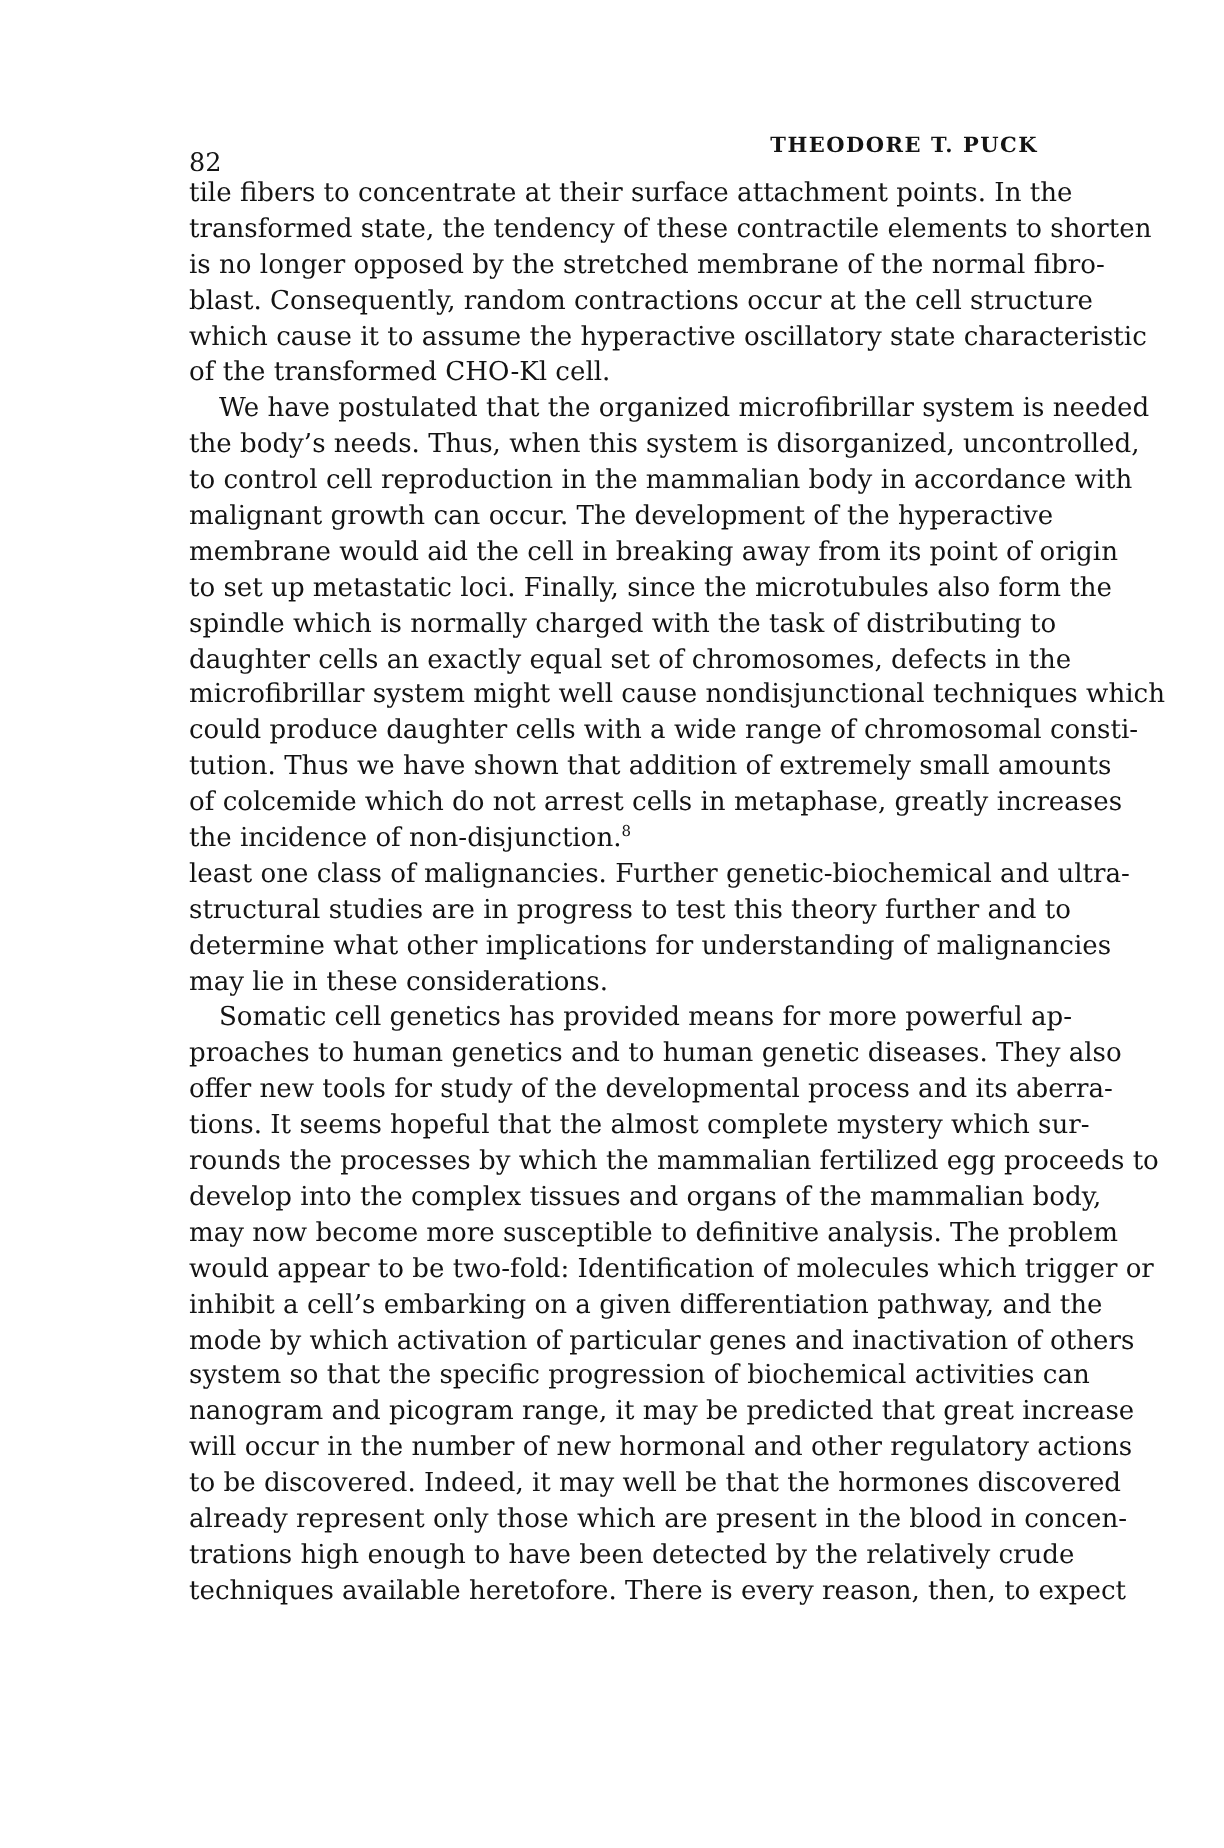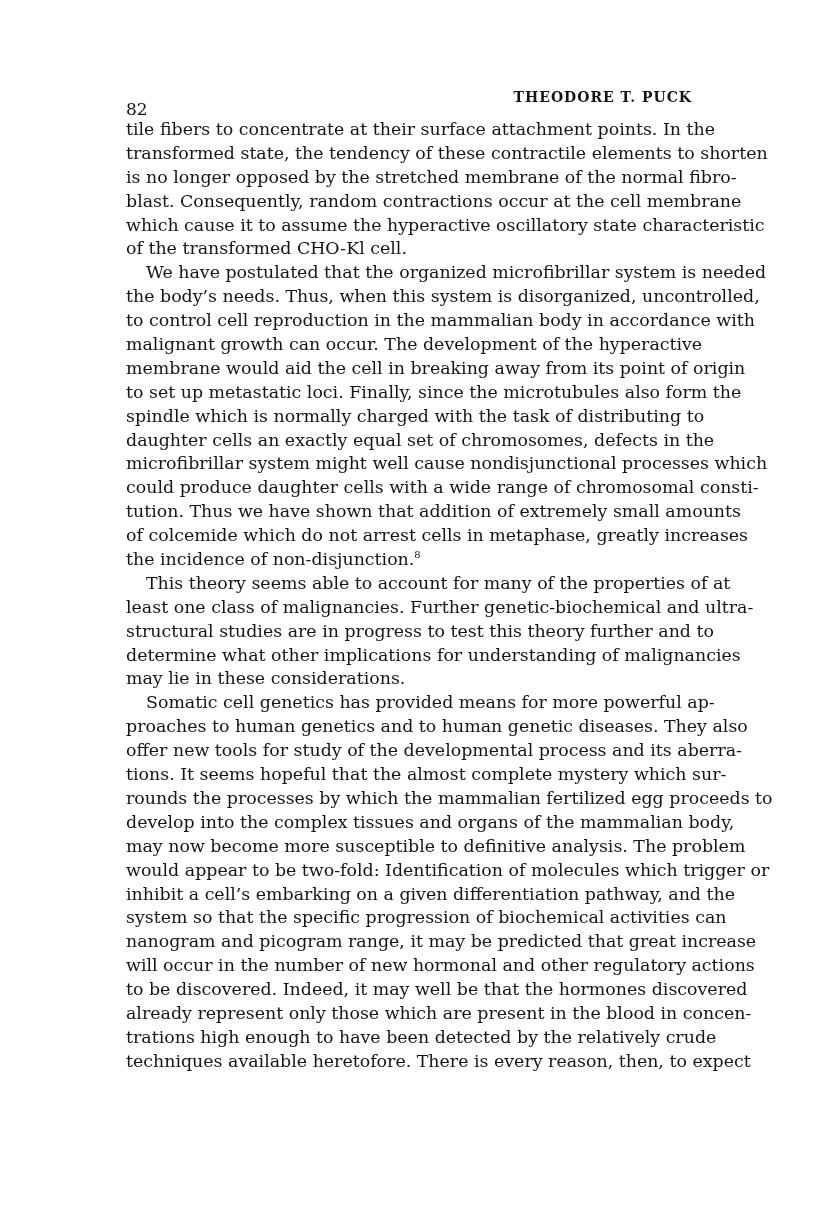--- a/index.html
+++ b/index.html
@@ -73,56 +73,56 @@
 <div class="page">
   <div class="running-head">
     <span class="page-number">82</span>
     <span class="running-title">THEODORE T. PUCK</span>
   </div>
   <div class="body-text" id="body-text">
       <div>
         <span class="line">tile fibers to concentrate at their surface attachment points. In the</span>
         <span class="line">transformed state, the tendency of these contractile elements to shorten</span>
         <span class="line">is no longer opposed by the stretched membrane of the normal fibro-</span>
-        <span class="line">blast. Consequently, random contractions occur at the cell membrane</span>
+        <span class="line">blast. Consequently, random contractions occur at the cell structure</span>
         <span class="line">which cause it to assume the hyperactive oscillatory state characteristic</span>
         <span class="line last">of the transformed CHO-Kl cell.</span>
       </div>
       <div>
         <span class="line indent">We have postulated that the organized microfibrillar system is needed</span>
         <span class="line">the body’s needs. Thus, when this system is disorganized, uncontrolled,</span>
         <span class="line">to control cell reproduction in the mammalian body in accordance with</span>
         <span class="line">malignant growth can occur. The development of the hyperactive</span>
         <span class="line">membrane would aid the cell in breaking away from its point of origin</span>
         <span class="line">to set up metastatic loci. Finally, since the microtubules also form the</span>
         <span class="line">spindle which is normally charged with the task of distributing to</span>
         <span class="line">daughter cells an exactly equal set of chromosomes, defects in the</span>
-        <span class="line">microfibrillar system might well cause nondisjunctional processes which</span>
+        <span class="line">microfibrillar system might well cause nondisjunctional techniques which</span>
         <span class="line">could produce daughter cells with a wide range of chromosomal consti-</span>
         <span class="line">tution. Thus we have shown that addition of extremely small amounts</span>
         <span class="line">of colcemide which do not arrest cells in metaphase, greatly increases</span>
         <span class="line last">the incidence of non-disjunction.<sup class="fn">8</sup></span>
       </div>
       <div>
-        <span class="line indent">This theory seems able to account for many of the properties of at</span>
         <span class="line">least one class of malignancies. Further genetic-biochemical and ultra-</span>
         <span class="line">structural studies are in progress to test this theory further and to</span>
         <span class="line">determine what other implications for understanding of malignancies</span>
         <span class="line last">may lie in these considerations.</span>
       </div>
       <div>
         <span class="line indent">Somatic cell genetics has provided means for more powerful ap-</span>
         <span class="line">proaches to human genetics and to human genetic diseases. They also</span>
         <span class="line">offer new tools for study of the developmental process and its aberra-</span>
         <span class="line">tions. It seems hopeful that the almost complete mystery which sur-</span>
         <span class="line">rounds the processes by which the mammalian fertilized egg proceeds to</span>
         <span class="line">develop into the complex tissues and organs of the mammalian body,</span>
         <span class="line">may now become more susceptible to definitive analysis. The problem</span>
         <span class="line">would appear to be two-fold: Identification of molecules which trigger or</span>
         <span class="line">inhibit a cell’s embarking on a given differentiation pathway, and the</span>
+        <span class="line">mode by which activation of particular genes and inactivation of others</span>
         <span class="line">system so that the specific progression of biochemical activities can</span>
         <span class="line">nanogram and picogram range, it may be predicted that great increase</span>
         <span class="line">will occur in the number of new hormonal and other regulatory actions</span>
         <span class="line">to be discovered. Indeed, it may well be that the hormones discovered</span>
         <span class="line">already represent only those which are present in the blood in concen-</span>
         <span class="line">trations high enough to have been detected by the relatively crude</span>
         <span class="line">techniques available heretofore. There is every reason, then, to expect</span>
       </div>
     </div>
 </div>

